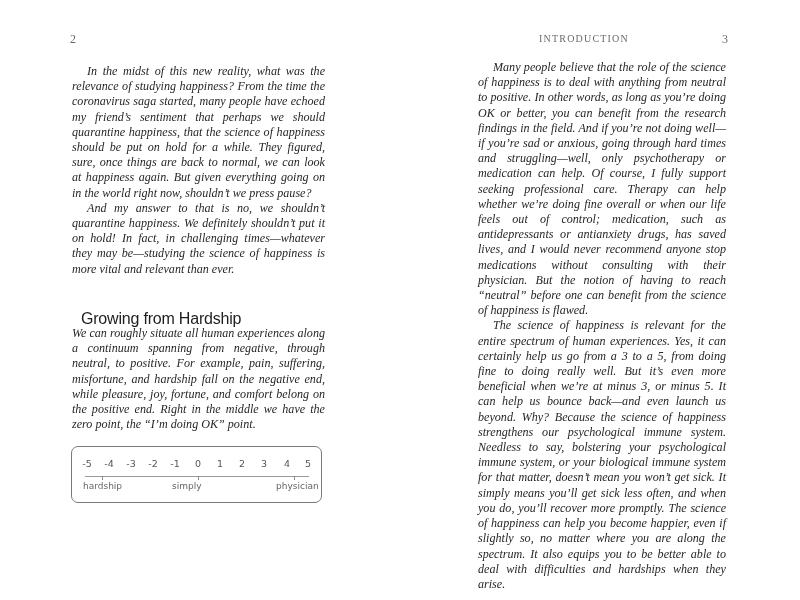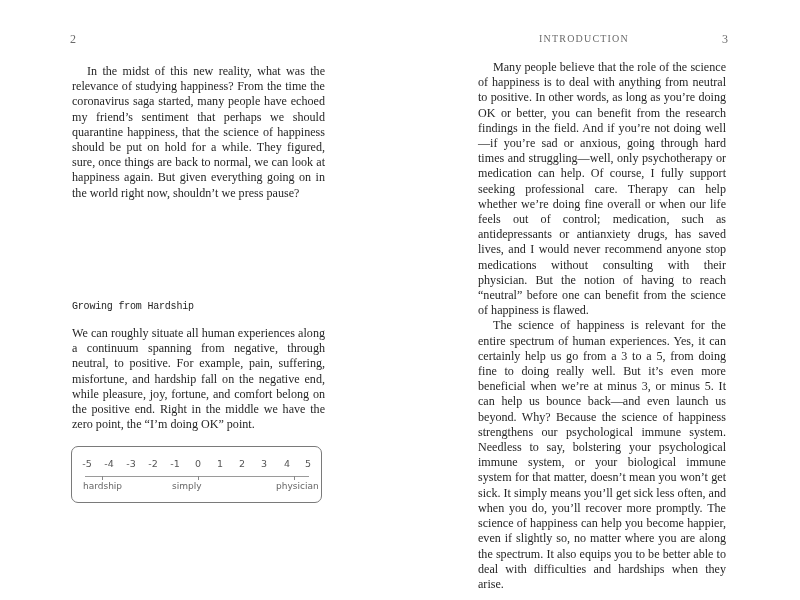--- a/index.html
+++ b/index.html
@@ -48,36 +48,36 @@
       position: absolute;
       font-size: 12.1px;
       line-height: 15.2px;
       text-align: justify;
       hyphens: manual;
       color: #262626;
     }
     .page-left .text-block { left: 72px; width: 253px; }
     .page-right .text-block { left: 78px; width: 248px; }
 
-    .para { margin: 0; text-indent: 15px; }
+    .para { margin: 0; text-indent: 15px; font-style: italic; }
     .para.noindent { text-indent: 0; }
 
     .block-1 { top: 64px; }
     .block-2 { top: 326px; }
     .page-right .text-block { top: 60px; }
 
     .section-heading {
       position: absolute;
       left: 72px;
       top: 301px;
-      font-family: Liberation Mono, monospace;
-      font-size: 10px;
+      font-family: Liberation Sans, sans-serif;
+      font-size: 16px;
       font-weight: normal;
       color: #1e1e1e;
-      margin: 0;
+      margin: 9px;
       letter-spacing: -0.2px;
     }
 
     .spectrum-box {
       position: absolute;
       left: 71px;
       top: 446px;
       width: 251px;
       height: 57px;
       border: 1.3px solid #7a7a7a;
@@ -120,20 +120,21 @@
     .spectrum-label.pos { left: 204px; }
   </style>
 </head>
 <body>
 
 <div class="page page-left">
   <span class="folio">2</span>
 
   <div class="text-block block-1">
     <p class="para">In the midst of this new reality, what was the rele­vance of studying happiness? From the time the corona­virus saga started, many people have echoed my friend’s sentiment that perhaps we should quarantine happiness, that the science of happiness should be put on hold for a while. They figured, sure, once things are back to nor­mal, we can look at happiness again. But given every­thing going on in the world right now, shouldn’t we press pause?</p>
+    <p class="para">And my answer to that is no, we shouldn’t quarantine happiness. We definitely shouldn’t put it on hold! In fact, in challenging times—whatever they may be—studying the science of happiness is more vital and relevant than ever.</p>
   </div>
 
   <h2 class="section-heading">Growing from Hardship</h2>
 
   <div class="text-block block-2">
     <p class="para noindent">We can roughly situate all human experiences along a continuum spanning from negative, through neutral, to positive. For example, pain, suffering, misfortune, and hardship fall on the negative end, while pleasure, joy, fortune, and comfort belong on the positive end. Right in the middle we have the zero point, the “I’m doing OK” point.</p>
   </div>
 
   <div class="spectrum-box">
     <span class="spectrum-num" style="left:15px">-5</span>

